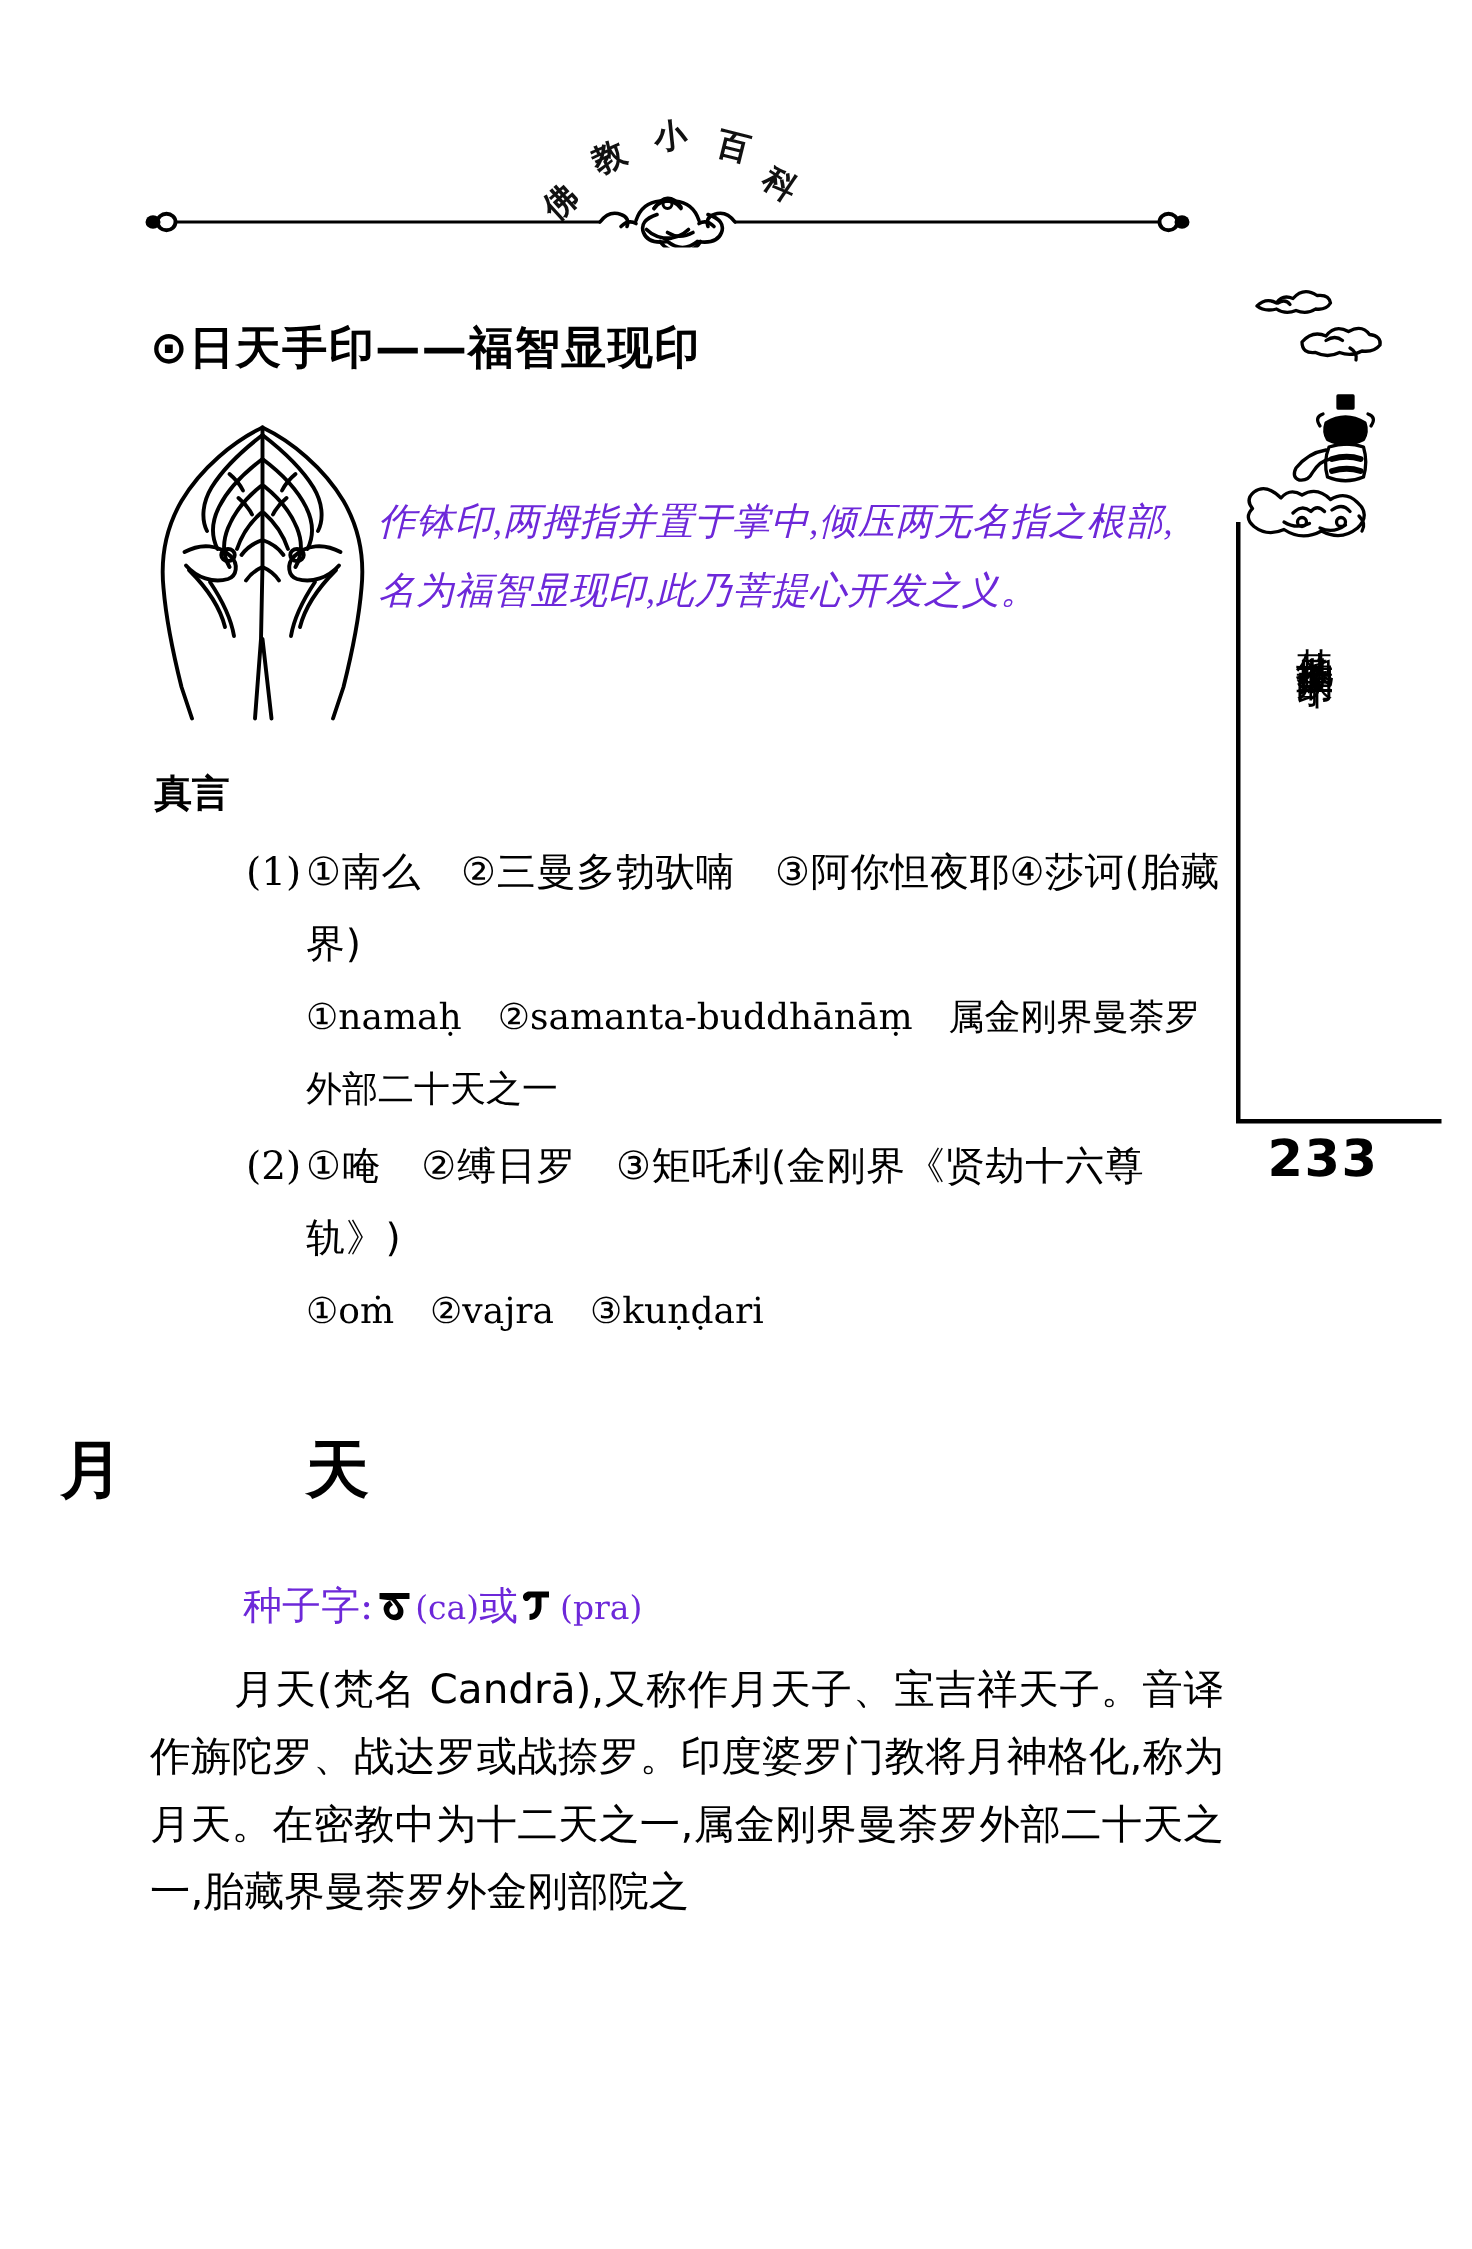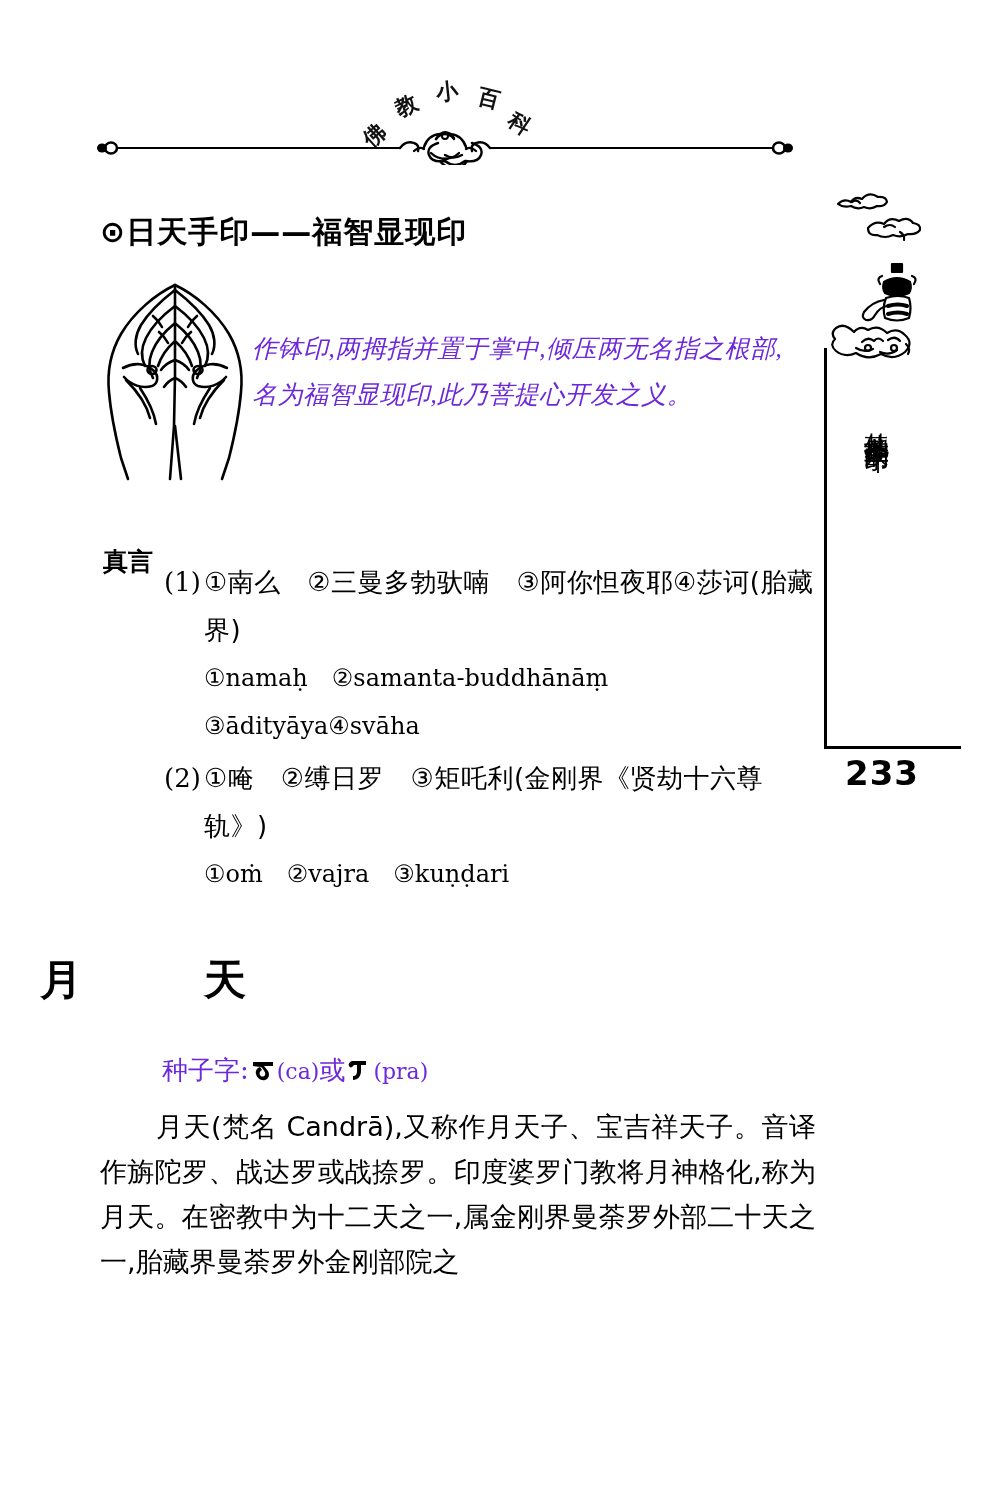--- a/index.html
+++ b/index.html
@@ -81,21 +81,20 @@
 
   
   #mantra-heading {
     position: absolute;
     left: 103px;
     top: 512px;
     font-family: "DejaVu Sans", "Liberation Sans", sans-serif;
     font-weight: bold;
     font-size: 25px;
     color: #000;
-    margin-top: 33px;
   }
   #mantra-list {
     position: absolute;
     left: 100px;
     top: 558px;
     width: 715px;
   }
   .mantra-group {
     position: relative;
     margin-bottom: 4px;
@@ -318,21 +317,21 @@
 
   <div id="mudra-description">作钵印,两拇指并置于掌中,倾压两无名指之根部,名为福智显现印,此乃菩提心开发之义。</div>
 
   <div id="mantra-heading">真言</div>
 
   <div id="mantra-list">
     <div class="mantra-group">
       <div class="mantra-num">(1)</div>
       <div class="mantra-lines">
         <div class="mantra-cn">①南么　②三曼多勃驮喃　③阿你怛夜耶④莎诃(胎藏界)</div>
-        <div class="mantra-sa">①namaḥ　②samanta-buddhānāṃ　③ādityāya④svāha</div>
+        <div class="mantra-sa">①namaḥ　②samanta-buddhānāṃ　属金刚界曼荼罗外部二十天之一</div>
       </div>
     </div>
     <div class="mantra-group" style="margin-top:2px;">
       <div class="mantra-num">(2)</div>
       <div class="mantra-lines">
         <div class="mantra-cn">①唵　②缚日罗　③矩吒利(金刚界《贤劫十六尊轨》)</div>
         <div class="mantra-sa">①oṁ　②vajra　③kuṇḍari</div>
       </div>
     </div>
   </div>

